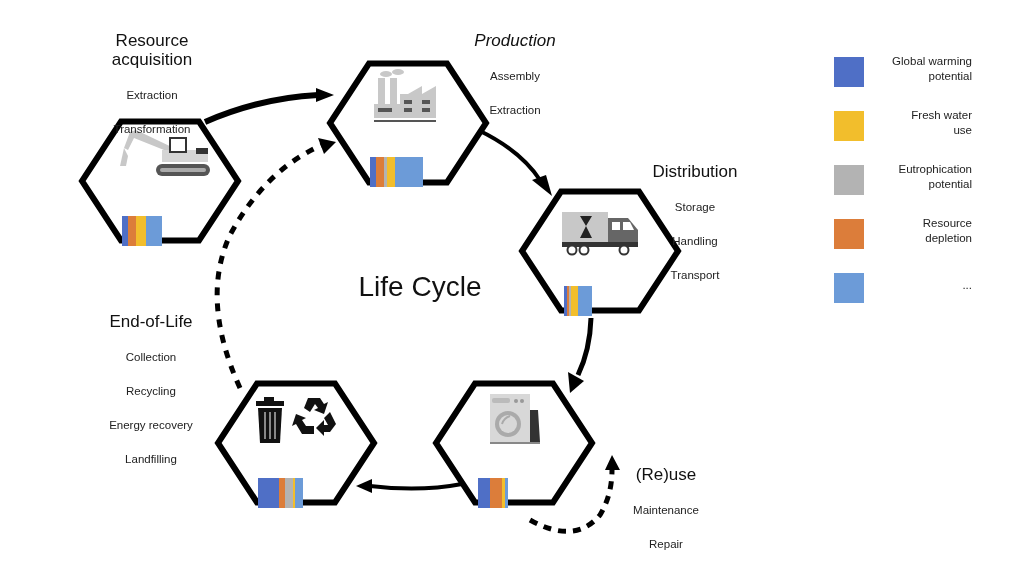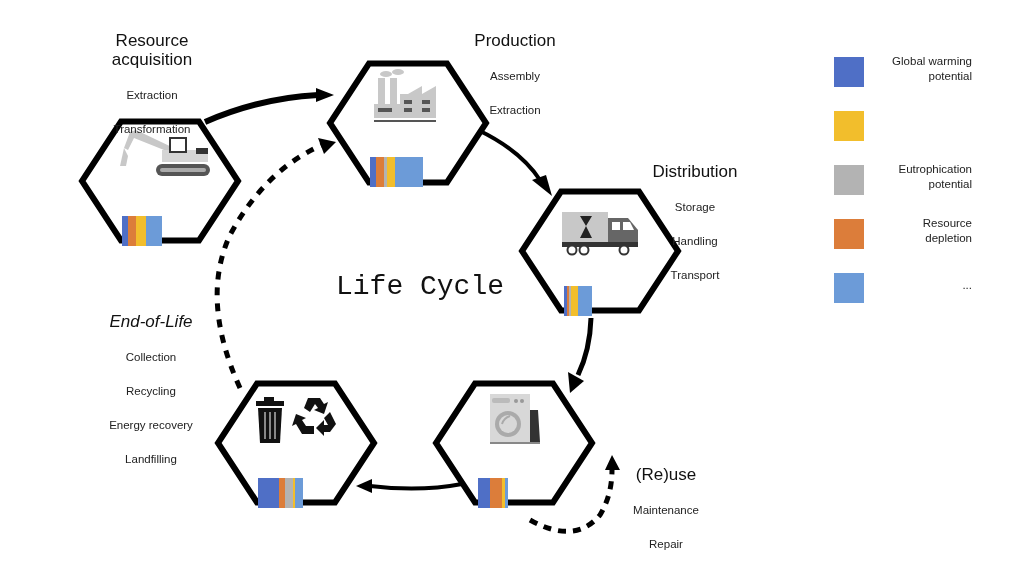--- a/index.html
+++ b/index.html
@@ -1,20 +1,20 @@
 <!DOCTYPE html>
 <html><head>
 <meta charset="utf-8">
 <style>
   html,body{margin:0;padding:0;background:#ffffff;}
   body{width:1024px;height:576px;position:relative;overflow:hidden;font-family:"Liberation Sans","DejaVu Sans",sans-serif;color:#111;}
   svg#diagram{position:absolute;left:0;top:0;}
   .stage-title{position:absolute;text-align:center;font-size:17px;line-height:19px;color:#111;}
   .stage-sub{font-size:11.5px;line-height:15px;color:#222;display:block;margin-top:19px;}
-  .center-title{position:absolute;left:330px;top:268px;width:180px;text-align:center;font-size:28px;line-height:38px;color:#111;font-family:Liberation Mono, monospace;}
+  .center-title{position:absolute;left:330px;top:268px;width:180px;text-align:center;font-size:28px;line-height:38px;color:#111;}
   .legend{position:absolute;left:834px;top:54px;width:180px;}
   .legend-item{position:relative;height:54px;}
   .legend-swatch{position:absolute;left:0;top:3px;width:30px;height:30px;}
   .legend-label{position:absolute;left:38px;top:0;width:100px;text-align:right;font-size:11.5px;line-height:15px;color:#222;}
 </style>
 </head>
 <body>
 
 <svg id="diagram" width="1024" height="576" viewBox="0 0 1024 576">
   <defs>
@@ -142,57 +142,58 @@
 </svg>
 
 <div class="stage-title" style="left:100px;top:31px;width:104px;">
   <span style="display:block;">Resource</span>
   <span style="display:block;">acquisition</span>
   <span class="stage-sub">Extraction</span>
   <span class="stage-sub">Transformation</span>
 </div>
 
 <div class="stage-title" style="left:460px;top:31px;width:110px;">
-  <span style="display:block;">Production</span>
+  <span style="display:block;font-style:italic;">Production</span>
   <span class="stage-sub">Assembly</span>
   <span class="stage-sub">Extraction</span>
 </div>
 
 <div class="stage-title" style="left:640px;top:162px;width:110px;">
   <span style="display:block;">Distribution</span>
   <span class="stage-sub">Storage</span>
   <span class="stage-sub">Handling</span>
   <span class="stage-sub">Transport</span>
 </div>
 
 <div class="stage-title" style="left:618px;top:465px;width:96px;">
   <span style="display:block;">(Re)use</span>
   <span class="stage-sub">Maintenance</span>
   <span class="stage-sub">Repair</span>
 </div>
 
 <div class="stage-title" style="left:96px;top:312px;width:110px;">
-  <span style="display:block;font-style:italic;">End-of-Life</span>
+  <span style="display:block;">End-of-Life</span>
   <span class="stage-sub">Collection</span>
   <span class="stage-sub">Recycling</span>
   <span class="stage-sub">Energy recovery</span>
   <span class="stage-sub">Landfilling</span>
 </div>
 
 <div class="center-title">
   <div>Life Cycle</div>
 </div>
 
 <div class="legend">
   <div class="legend-item">
     <div class="legend-swatch" style="background: rgb(79, 111, 198);"></div>
     <div class="legend-label"><span>Global warming</span><br><span>potential</span></div>
   </div>
   <div class="legend-item">
     <div class="legend-swatch" style="background: rgb(242, 190, 44);"></div>
+    <div class="legend-label"><span>Fresh water</span><br><span>use</span></div>
   </div>
   <div class="legend-item">
     <div class="legend-swatch" style="background: rgb(179, 179, 179);"></div>
     <div class="legend-label"><span>Eutrophication</span><br><span>potential</span></div>
   </div>
   <div class="legend-item">
     <div class="legend-swatch" style="background: rgb(220, 125, 58);"></div>
     <div class="legend-label"><span>Resource</span><br><span>depletion</span></div>
   </div>
   <div class="legend-item">

